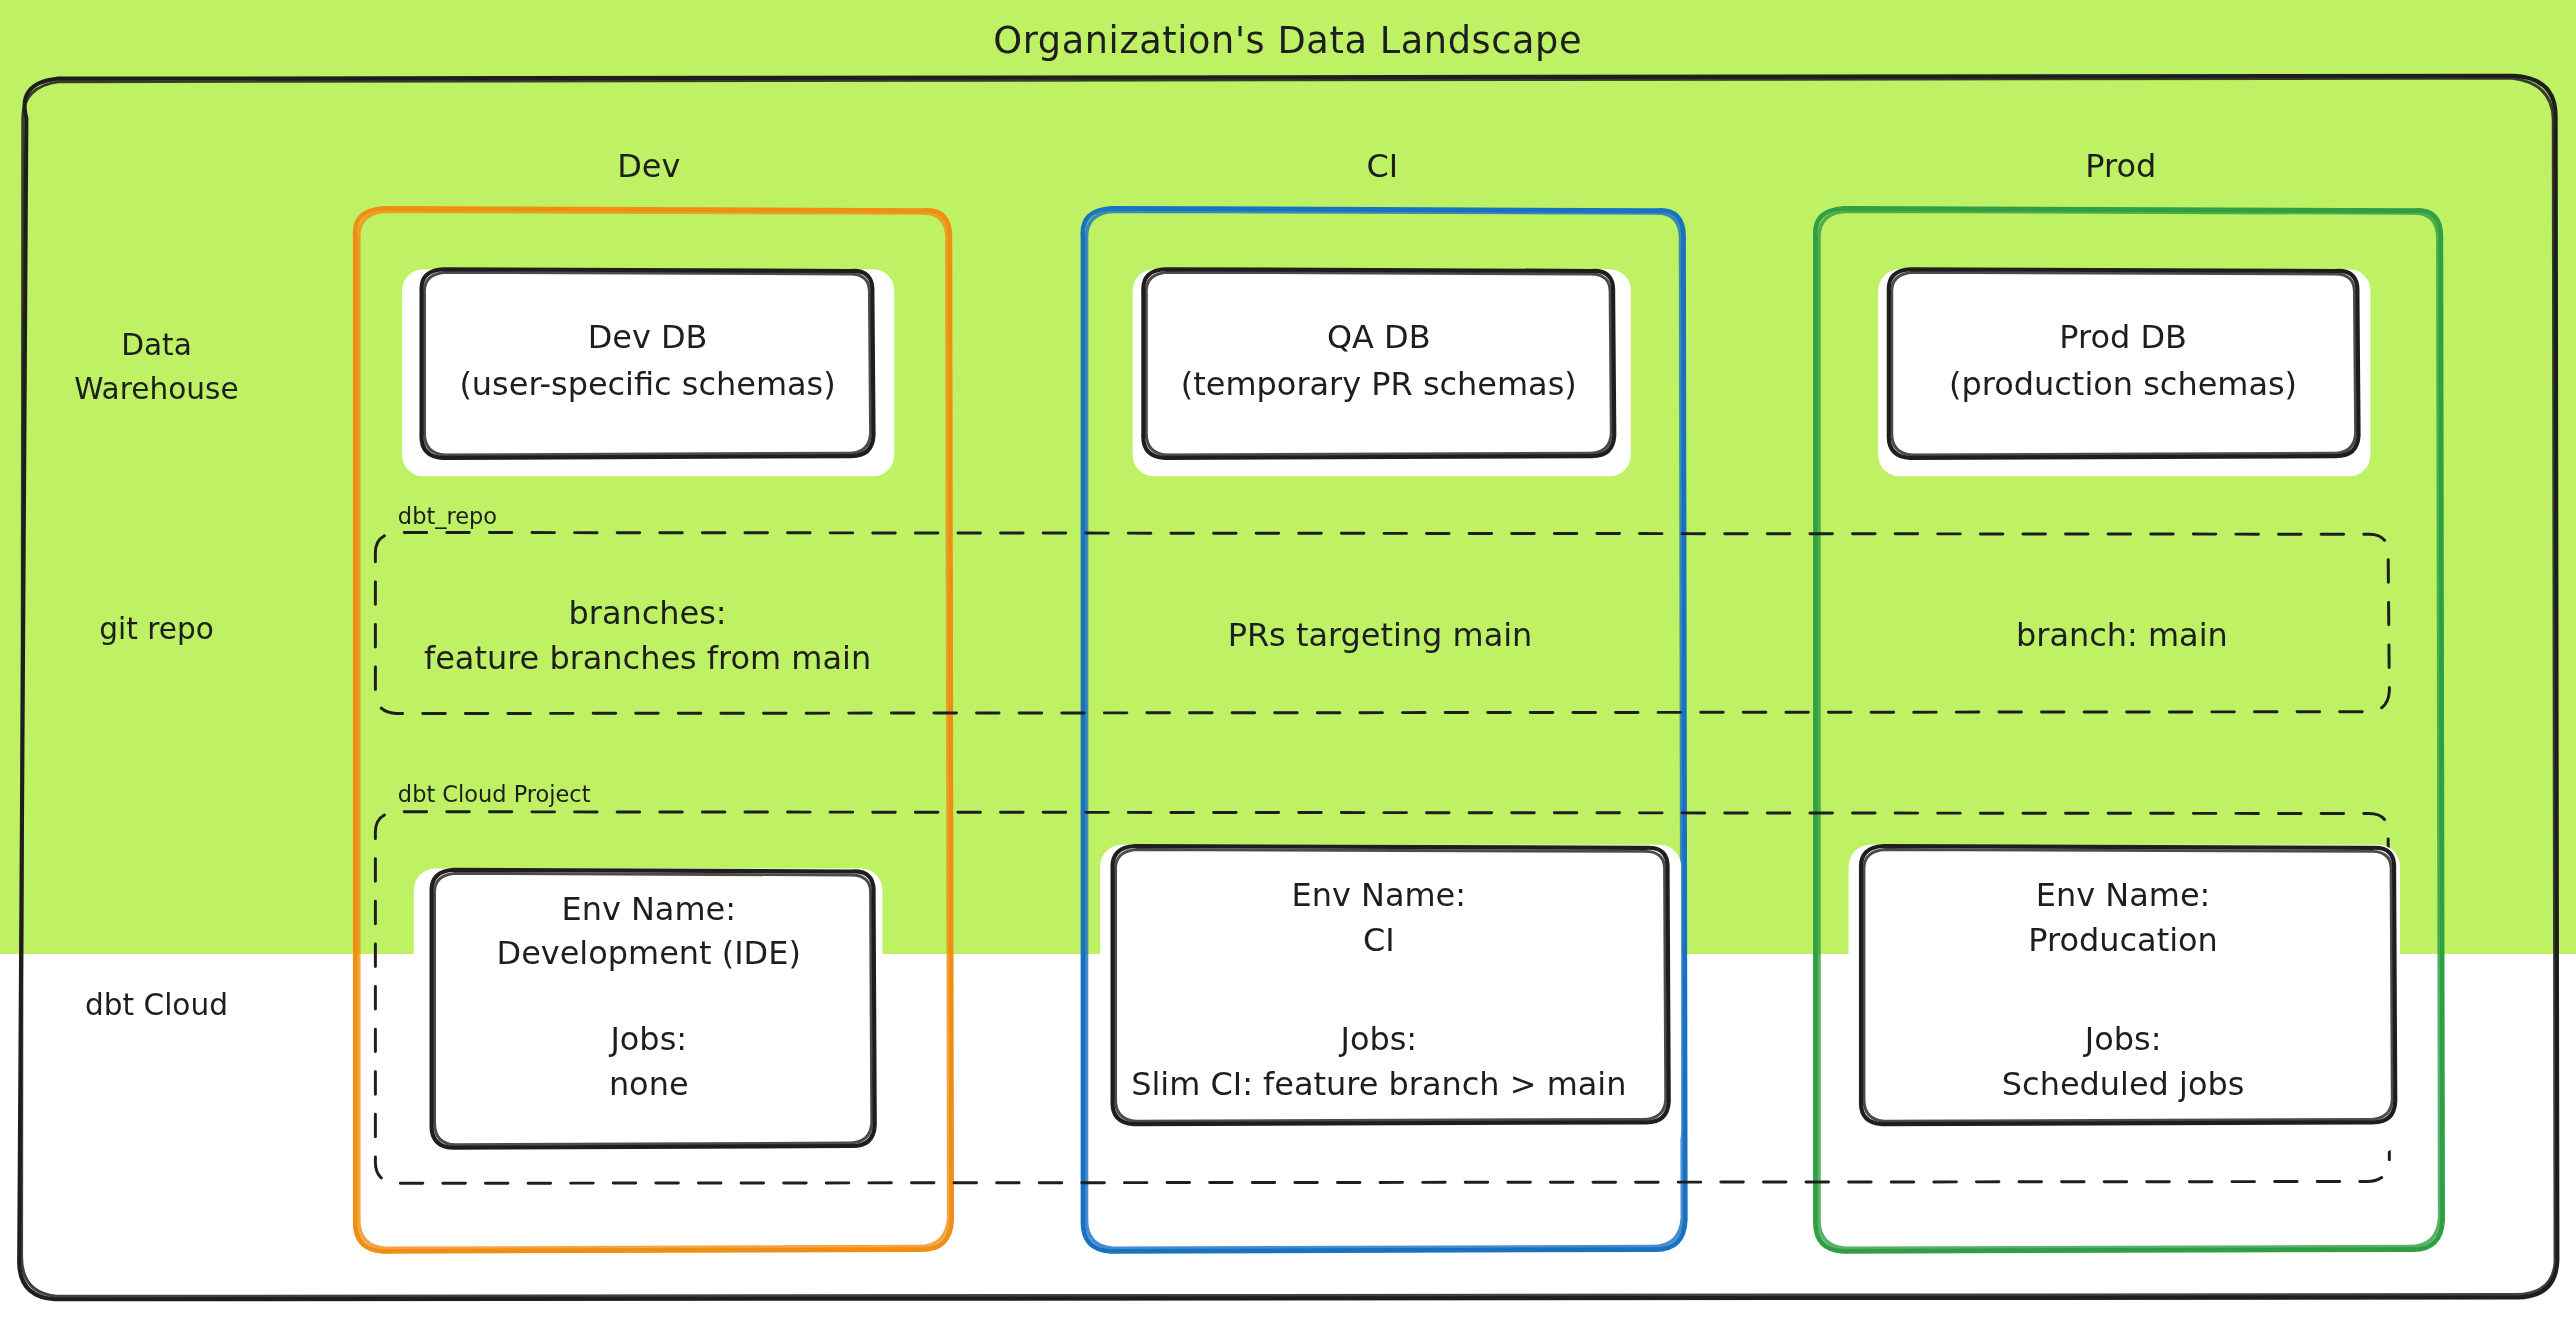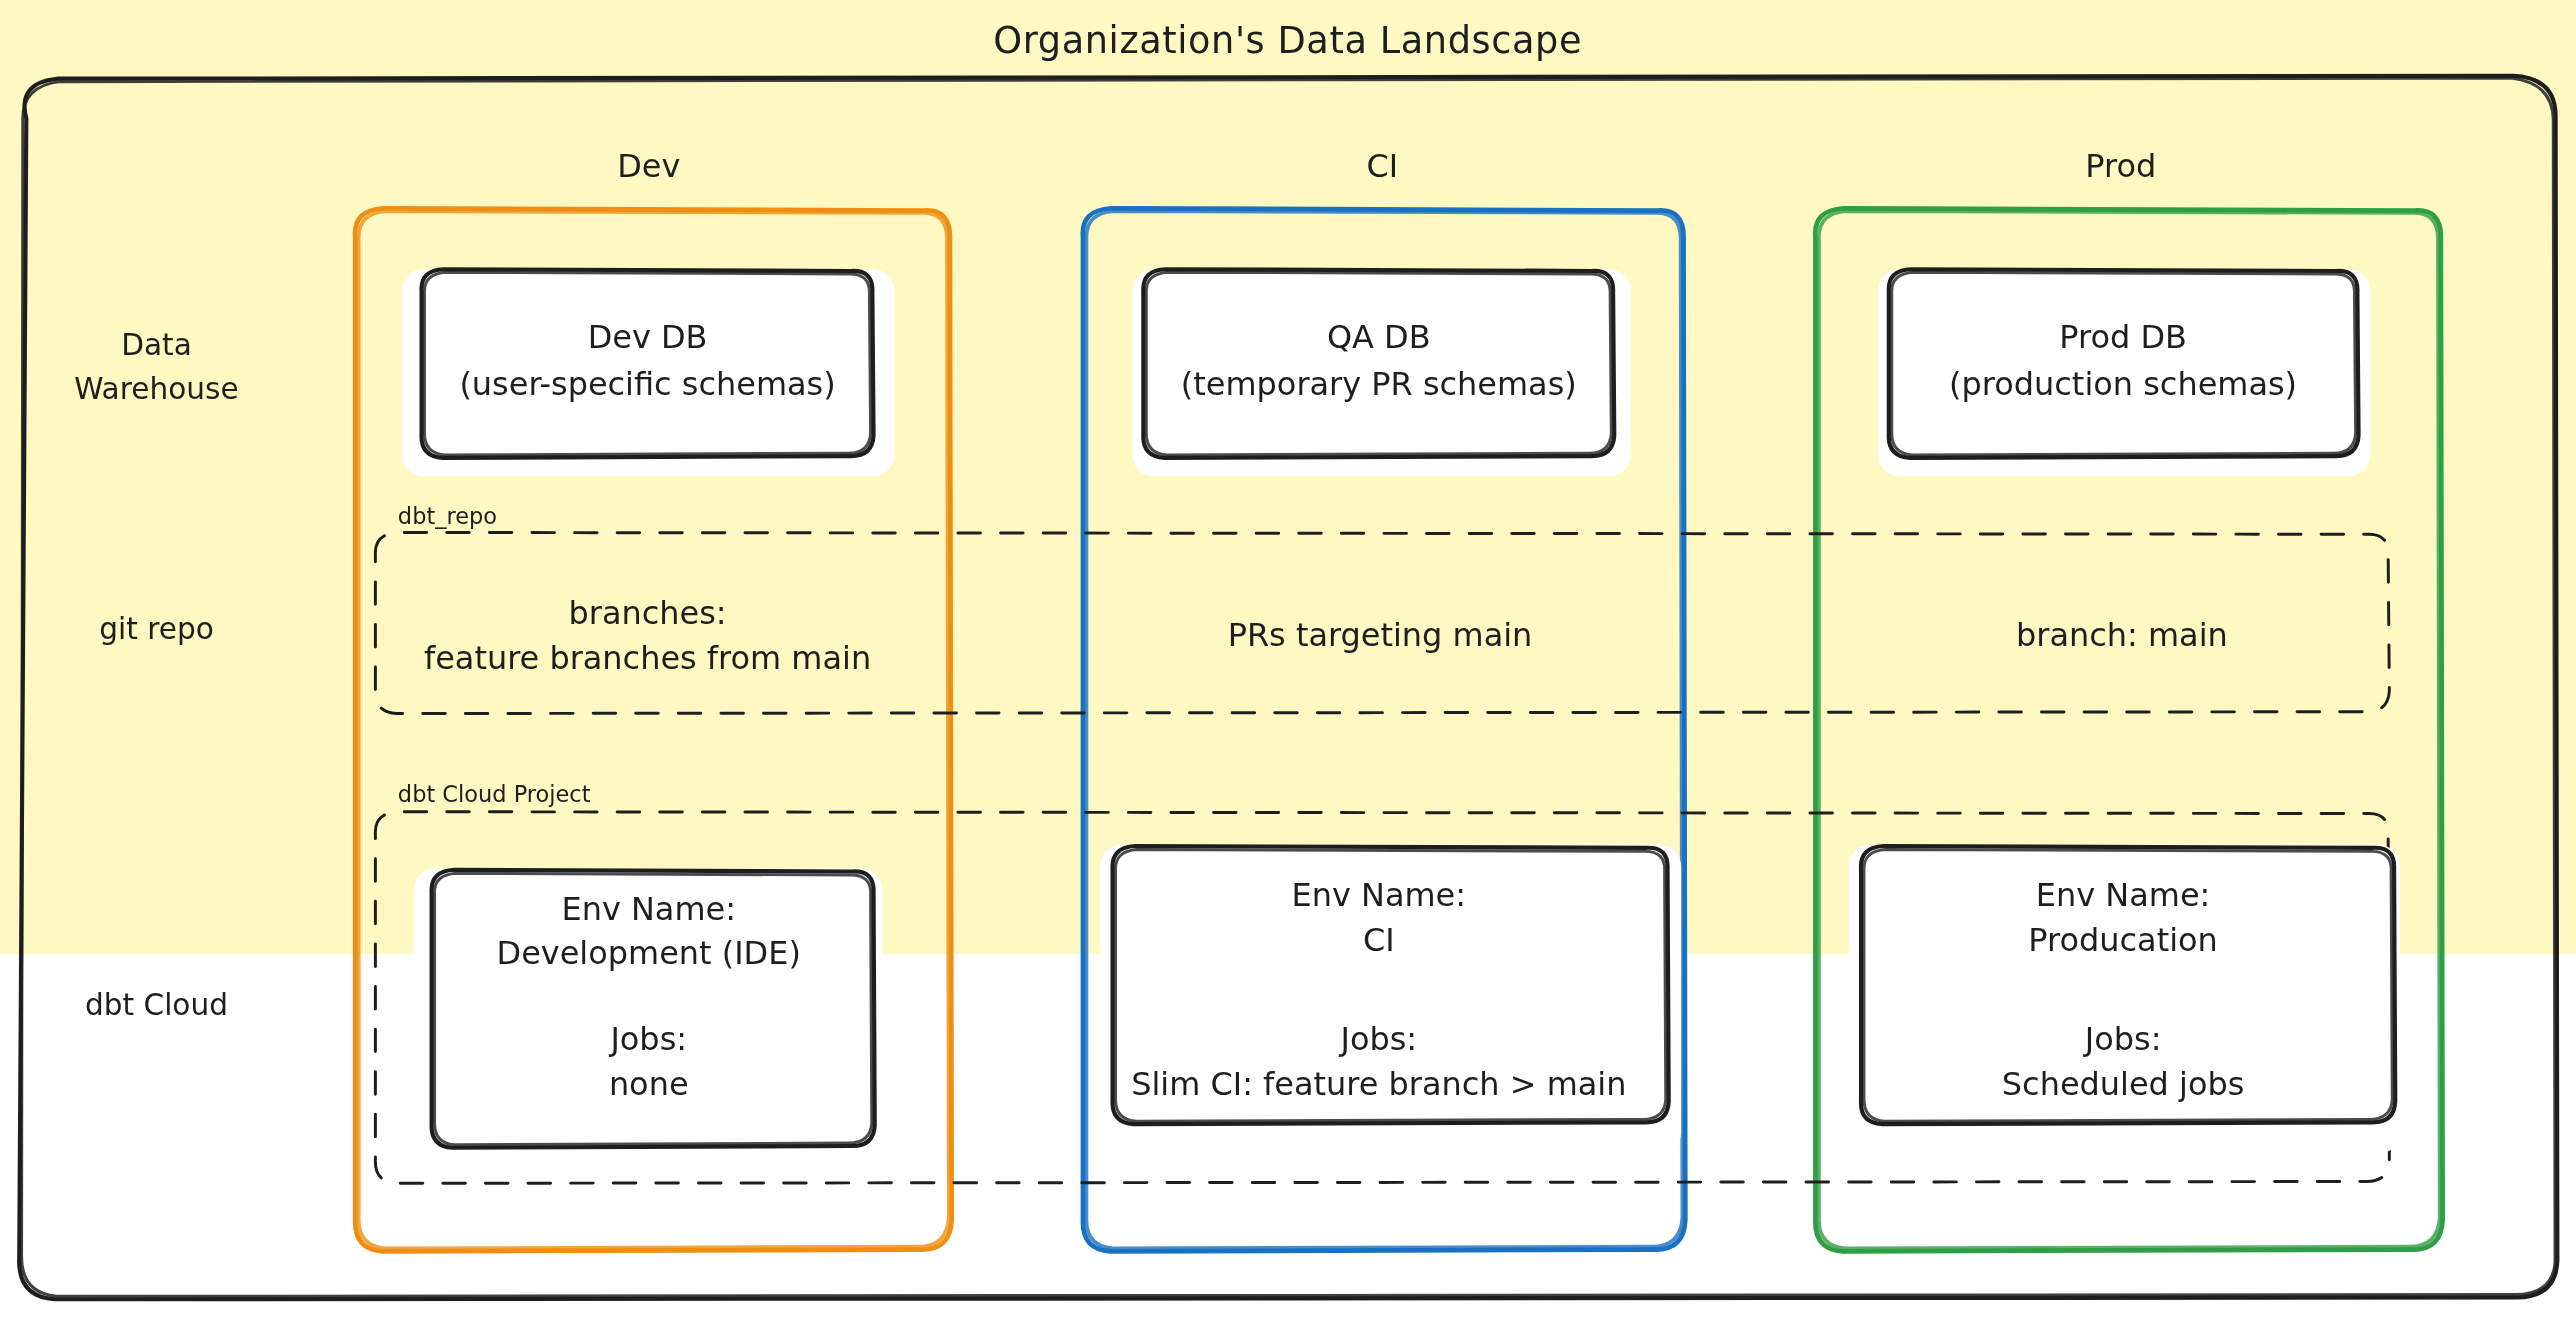--- a/index.html
+++ b/index.html
@@ -10,21 +10,21 @@
   body {
     width: 2576px;
     height: 1317px;
     font-family: "DejaVu Sans", sans-serif;
     overflow: hidden;
   }
   #canvas {
     position: relative;
     width: 2576px;
     height: 954px;
-    background: #fef9c3;
+    background: #bef264;
   }
   svg.layer {
     position: absolute;
     top: 0;
     left: 0;
     width: 2576px;
     height: 1317px;
     overflow: visible;
   }
   .hand {

